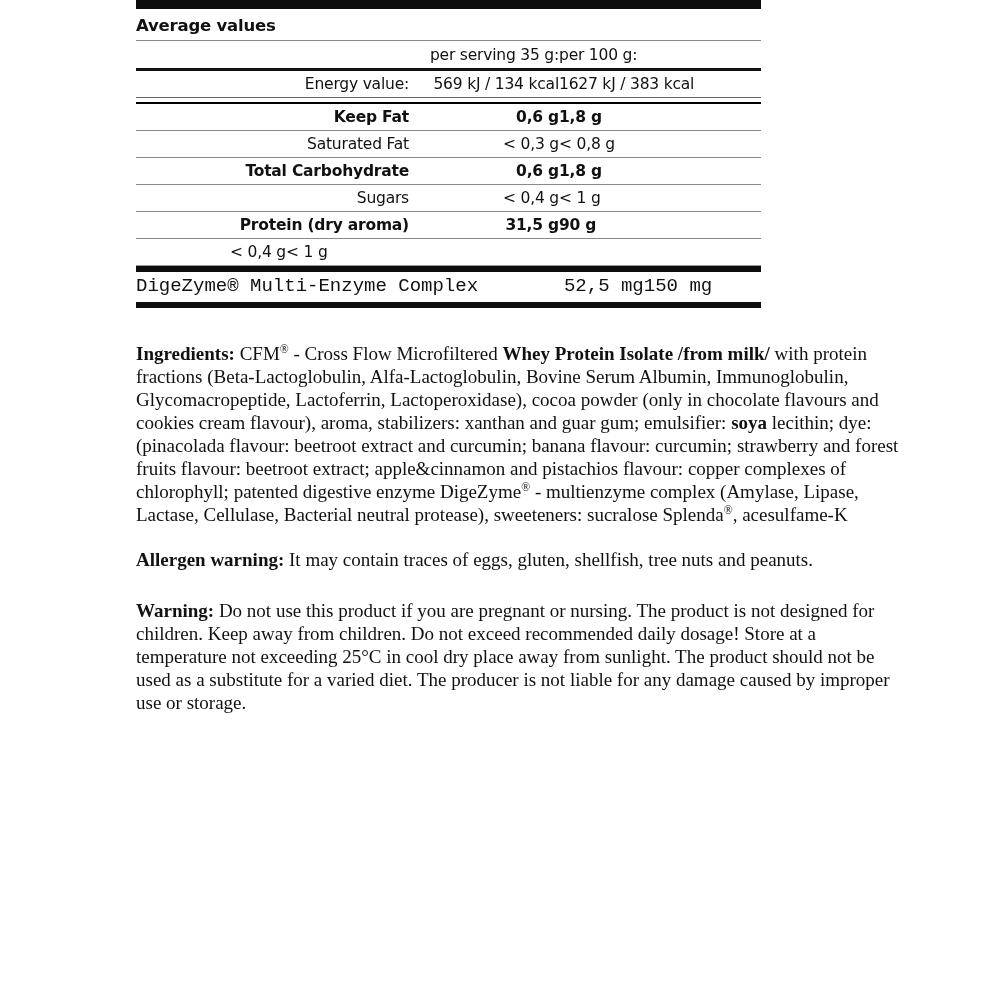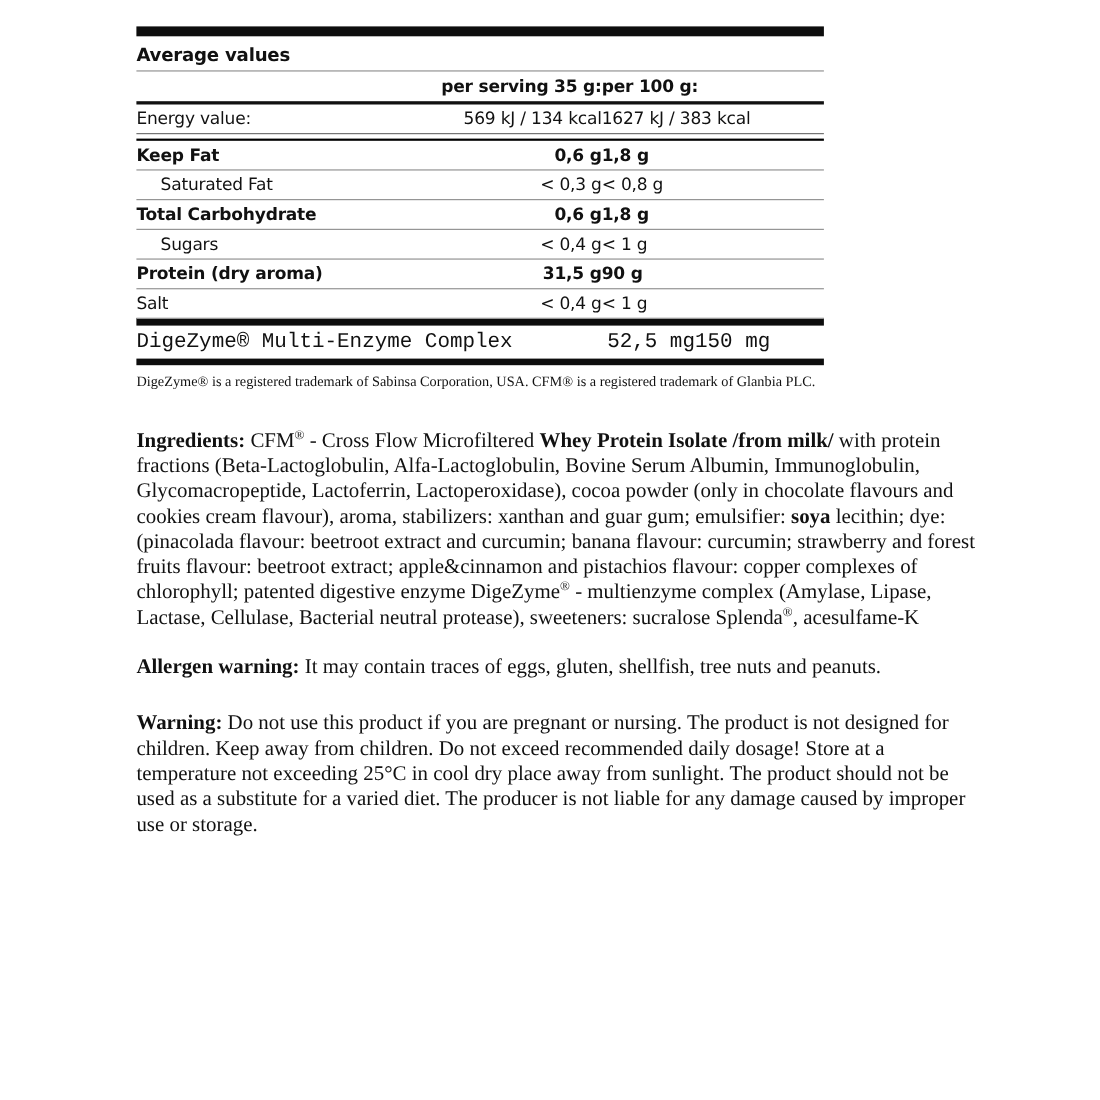--- a/index.html
+++ b/index.html
@@ -4,21 +4,21 @@
 <style>
   html, body { margin: 0; padding: 0; background: #ffffff; }
   .page {
     position: relative;
     width: 1000px;
     height: 1000px;
     background: #ffffff;
     color: #111111;
     overflow: hidden;
   }
-  .doc { position: absolute; left: 124px; top: 0; margin-top: 24px; }
+  .doc { position: absolute; left: 136px; top: 0; }
 
   
   .nutri {
     width: 625px;
     font-family: "DejaVu Sans", "Liberation Sans", sans-serif;
     letter-spacing: -0.2px;
   }
   .top-bar { height: 9px; background: #0d0d0d; }
   .nutri-title {
     font-size: 16.5px;
@@ -31,26 +31,26 @@
   .divider.double { height: 4px; border-top: 1px solid #666; border-bottom: 2.5px solid #000; }
   .divider.bar  { height: 6px; background: #0d0d0d; border-top: 1px solid #999; }
   .divider.bar2 { height: 6px; background: #0d0d0d; margin-top: 2px; }
 
   .row {
     display: flex;
     align-items: center;
     height: 26px;
     font-size: 15.5px;
   }
-  .row .c-label   { flex: 1; text-align: left; white-space: nowrap; }
+  .row .c-label   { flex: 1; text-align: right; white-space: nowrap; }
   .row .c-serving { width: 150px; text-align: right; white-space: nowrap; }
   .row .c-per100  { width: 202px; white-space: nowrap; }
   .row.bold { font-weight: bold; }
   .row.indent .c-label { padding-left: 22px; }
-  .row.header { font-weight: bold; height: 27px; }
+  .row.header { font-weight: normal; height: 27px; }
 
   .row.enzyme {
     font-family: Liberation Mono, monospace;
     font-size: 19px;
     letter-spacing: 0;
     height: 28px;
   }
   .row.enzyme .c-serving { width: 205px; }
   .row.enzyme .c-per100  { width: 145px; }
 
@@ -131,34 +131,32 @@
       <div class="divider thin"></div>
 
       <div class="row bold">
         <div class="c-label">Protein (dry aroma)</div>
         <div class="c-serving">31,5 g</div>
         <div class="c-per100">90 g</div>
       </div>
       <div class="divider thin"></div>
 
       <div class="row">
-        <div class="c-label">Salt</div>
         <div class="c-serving">&lt; 0,4 g</div>
         <div class="c-per100">&lt; 1 g</div>
       </div>
       <div class="divider bar"></div>
 
       <div class="row enzyme">
         <div class="c-label">DigeZyme® Multi-Enzyme Complex</div>
         <div class="c-serving">52,5 mg</div>
         <div class="c-per100">150 mg</div>
       </div>
       <div class="divider bar2"></div>
 
-      <div class="footnote">DigeZyme® is a registered trademark of Sabinsa Corporation, USA. CFM® is a registered trademark of Glanbia PLC.</div>
     </div>
 
     <div class="paras">
       <p class="para ingredients"><span style="font-weight: bold;">Ingredients: </span><span>CFM</span><sup>®</sup><span> - Cross Flow Microfiltered </span><span style="font-weight: bold;">Whey Protein Isolate /from milk/</span><span> with protein fractions (Beta-Lactoglobulin, Alfa-Lactoglobulin, Bovine Serum Albumin, Immunoglobulin, Glycomacropeptide, Lactoferrin, Lactoperoxidase), cocoa powder (only in chocolate flavours and cookies cream flavour), aroma, stabilizers: xanthan and guar gum; emulsifier: </span><span style="font-weight: bold;">soya</span><span> lecithin; dye: (pinacolada flavour: beetroot extract and curcumin; banana flavour: curcumin; strawberry and forest fruits flavour: beetroot extract; apple&amp;cinnamon and pistachios flavour: copper complexes of chlorophyll; patented digestive enzyme DigeZyme</span><sup>®</sup><span> - multienzyme complex (Amylase, Lipase, Lactase, Cellulase, Bacterial neutral protease), sweeteners: sucralose Splenda</span><sup>®</sup><span>, acesulfame-K</span></p>
       <p class="para allergen"><span style="font-weight: bold;">Allergen warning: </span><span>It may contain traces of eggs, gluten, shellfish, tree nuts and peanuts.</span></p>
       <p class="para warning"><span style="font-weight: bold;">Warning: </span><span>Do not use this product if you are pregnant or nursing. The product is not designed for children. Keep away from children. Do not exceed recommended daily dosage! Store at a temperature not exceeding 25°C in cool dry place away from sunlight. The product should not be used as a substitute for a varied diet. The producer is not liable for any damage caused by improper use or storage.</span></p>
     </div>
 
   </div>
 </div>

